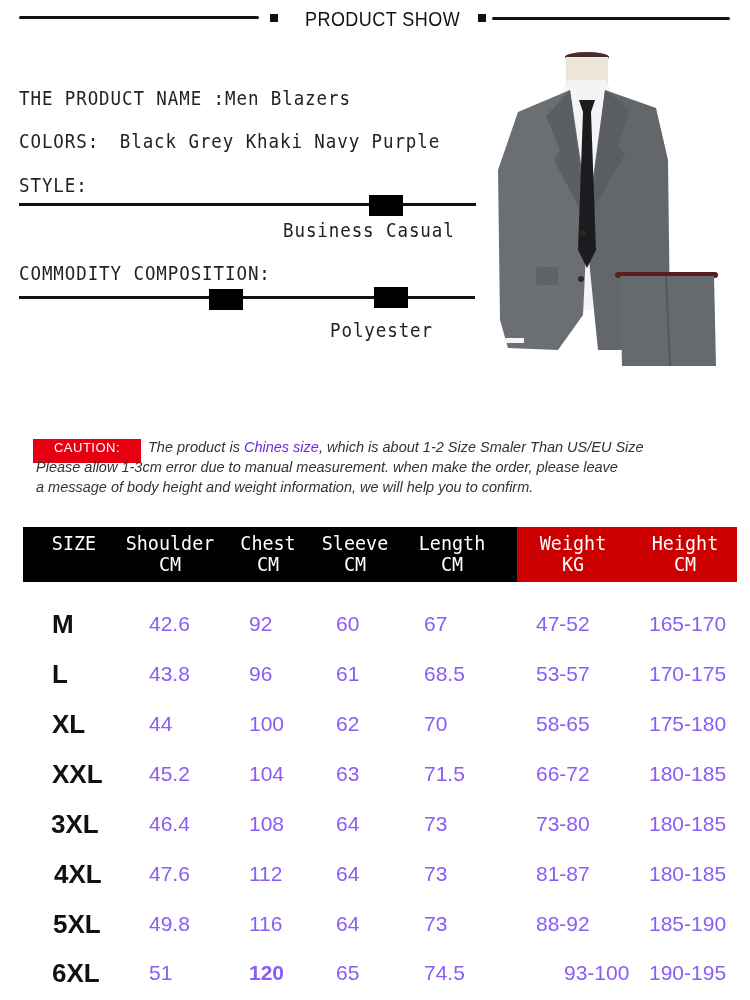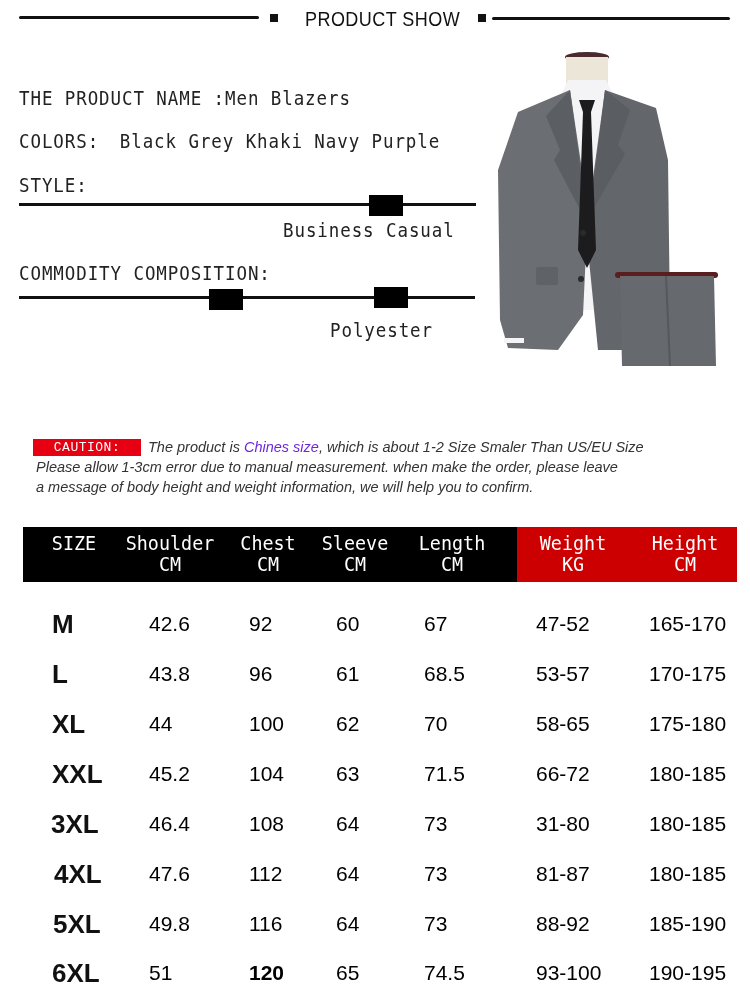--- a/index.html
+++ b/index.html
@@ -17,33 +17,33 @@
           font-family:"DejaVu Sans Mono","Liberation Mono",monospace; transform:scaleX(0.92); transform-origin:left top; }
   .val { position:absolute; font-size:19px; letter-spacing:1px; color:#222; white-space:nowrap;
          font-family:"DejaVu Sans Mono","Liberation Mono",monospace; transform:scaleX(0.92); transform-origin:left top; }
   .sline { position:absolute; height:3px; background:#111; }
   .marker { position:absolute; background:#000; width:34px; height:21px; }
 
   
   .photo { position:absolute; left:488px; top:50px; width:240px; height:320px; }
 
   
-  .caution-label { position:absolute; left:33px; top:439px; width:108px; height:17px; background:#e60012;
-                   color:#fff; font-family:Liberation Mono, monospace; font-size:13px; text-align:center; line-height:17px; letter-spacing:0.5px; }
+  .caution-label { position:absolute; left:33px; top:439px; width:108px; height:24px; background:#e60012;
+                   color:#fff; font-family:Liberation Sans, sans-serif; font-size:13px; text-align:center; line-height:17px; letter-spacing:0.5px; }
   .caution-line { position:absolute; font-family:"Liberation Sans",sans-serif; font-style:italic; font-size:14.5px;
                   color:#333; white-space:nowrap; }
   .red { color:#6d28d9; }
 
   
   .thead { position:absolute; left:23px; top:527px; width:714px; height:55px; background:#000; }
   .thead-red { position:absolute; left:517px; top:527px; width:220px; height:55px; background:#cc0000; }
   .th { position:absolute; top:533px; color:#fff; font-size:20px; text-align:center; line-height:21px;
         font-family:"DejaVu Sans Mono","Liberation Mono",monospace; transform:scaleX(0.92); }
   .size { position:absolute; font-family:"Liberation Sans",sans-serif; font-weight:bold; font-size:26px; color:#111; }
-  .cell { position:absolute; font-family:"Liberation Sans",sans-serif; font-size:21px; color:#000000; }
+  .cell { position:absolute; font-family:"Liberation Sans",sans-serif; font-size:21px; color:#8b5cf6; }
 </style>
 </head>
 <body>
 
 <div>
   <div class="hline" style="left:19px; top:16px; width:240px;"></div>
   <div class="hsq" style="left:270px; top:14px;"></div>
   <div class="htitle">PRODUCT SHOW</div>
   <div class="hsq" style="left:478px; top:14px;"></div>
   <div class="hline" style="left:492px; top:17px; width:238px;"></div>
@@ -177,21 +177,21 @@
     <div class="cell" style="left:424px; top:762px;">71.5</div>
     <div class="cell" style="left:536px; top:762px;">66-72</div>
     <div class="cell" style="left:649px; top:762px;">180-185</div>
   </div>
   <div>
     <div class="size" style="left:51px; top:809px;">3XL</div>
     <div class="cell" style="left:149px; top:812px;">46.4</div>
     <div class="cell" style="left:249px; top:812px;">108</div>
     <div class="cell" style="left:336px; top:812px;">64</div>
     <div class="cell" style="left:424px; top:812px;">73</div>
-    <div class="cell" style="left:536px; top:812px;">31-80</div>
+    <div class="cell" style="left:536px; top:812px;">73-80</div>
     <div class="cell" style="left:649px; top:812px;">180-185</div>
   </div>
   <div>
     <div class="size" style="left:54px; top:859px;">4XL</div>
     <div class="cell" style="left:149px; top:862px;">47.6</div>
     <div class="cell" style="left:249px; top:862px;">112</div>
     <div class="cell" style="left:336px; top:862px;">64</div>
     <div class="cell" style="left:424px; top:862px;">73</div>
     <div class="cell" style="left:536px; top:862px;">81-87</div>
     <div class="cell" style="left:649px; top:862px;">180-185</div>
@@ -204,16 +204,16 @@
     <div class="cell" style="left:424px; top:912px;">73</div>
     <div class="cell" style="left:536px; top:912px;">88-92</div>
     <div class="cell" style="left:649px; top:912px;">185-190</div>
   </div>
   <div>
     <div class="size" style="left:52px; top:958px;">6XL</div>
     <div class="cell" style="left:149px; top:961px;">51</div>
     <div class="cell" style="left:249px; top:961px;font-weight:bold;">120</div>
     <div class="cell" style="left:336px; top:961px;">65</div>
     <div class="cell" style="left:424px; top:961px;">74.5</div>
-    <div class="cell" style="left:536px; top:961px;">93-100</div>
+    <div class="cell" style="left:564px; top:961px;">93-100</div>
     <div class="cell" style="left:649px; top:961px;">190-195</div>
   </div>
 </div>
 
 </body></html>

